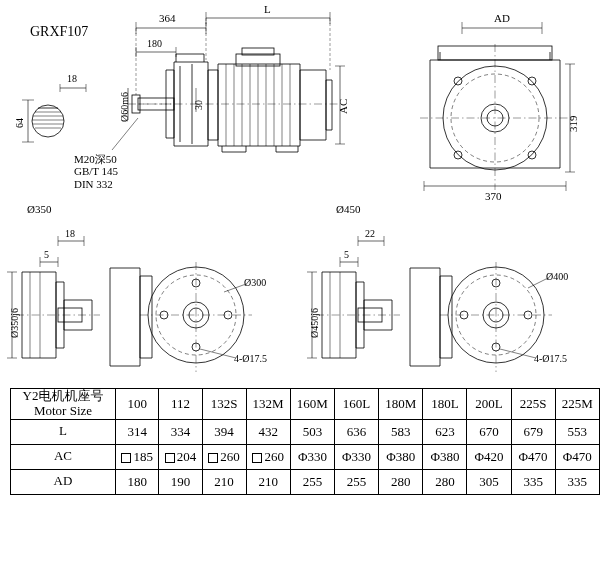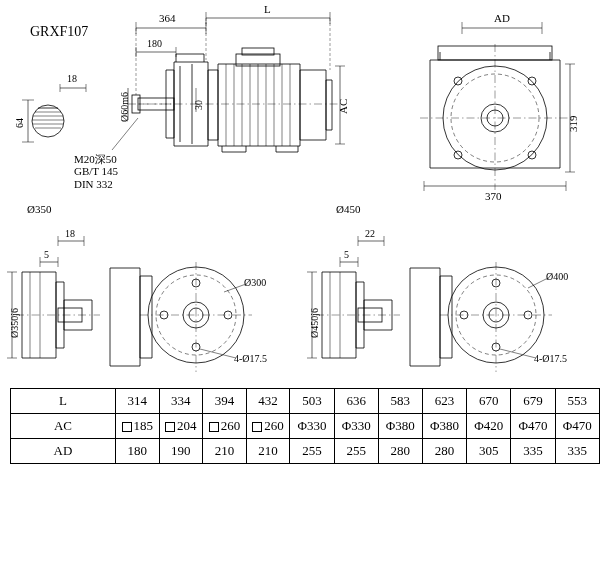--- a/index.html
+++ b/index.html
@@ -262,20 +262,37 @@
   <div class="lbl" style="left:327px;top:203px;padding-left:9px;">Ø450</div>
   <div class="lbl small" style="left:365px;top:228px;">22</div>
   <div class="lbl small" style="left:344px;top:249px;">5</div>
   <div class="lbl small vert" style="left:309px;top:338px;">Ø450j6</div>
   <div class="lbl small" style="left:546px;top:271px;">Ø400</div>
   <div class="lbl small" style="left:534px;top:353px;">4-Ø17.5</div>
 
   <table class="spec">
     <tbody>
       <tr>
+        <td class="hdr">
+          <div>Y2电机机座号</div>
+          <div>Motor Size</div>
+        </td>
+        <td class="cell">100</td>
+        <td class="cell">112</td>
+        <td class="cell">132S</td>
+        <td class="cell">132M</td>
+        <td class="cell">160M</td>
+        <td class="cell">160L</td>
+        <td class="cell">180M</td>
+        <td class="cell">180L</td>
+        <td class="cell">200L</td>
+        <td class="cell">225S</td>
+        <td class="cell">225M</td>
+      </tr>
+      <tr>
         <td class="hdr">L</td>
         <td class="cell">314</td>
         <td class="cell">334</td>
         <td class="cell">394</td>
         <td class="cell">432</td>
         <td class="cell">503</td>
         <td class="cell">636</td>
         <td class="cell">583</td>
         <td class="cell">623</td>
         <td class="cell">670</td>

